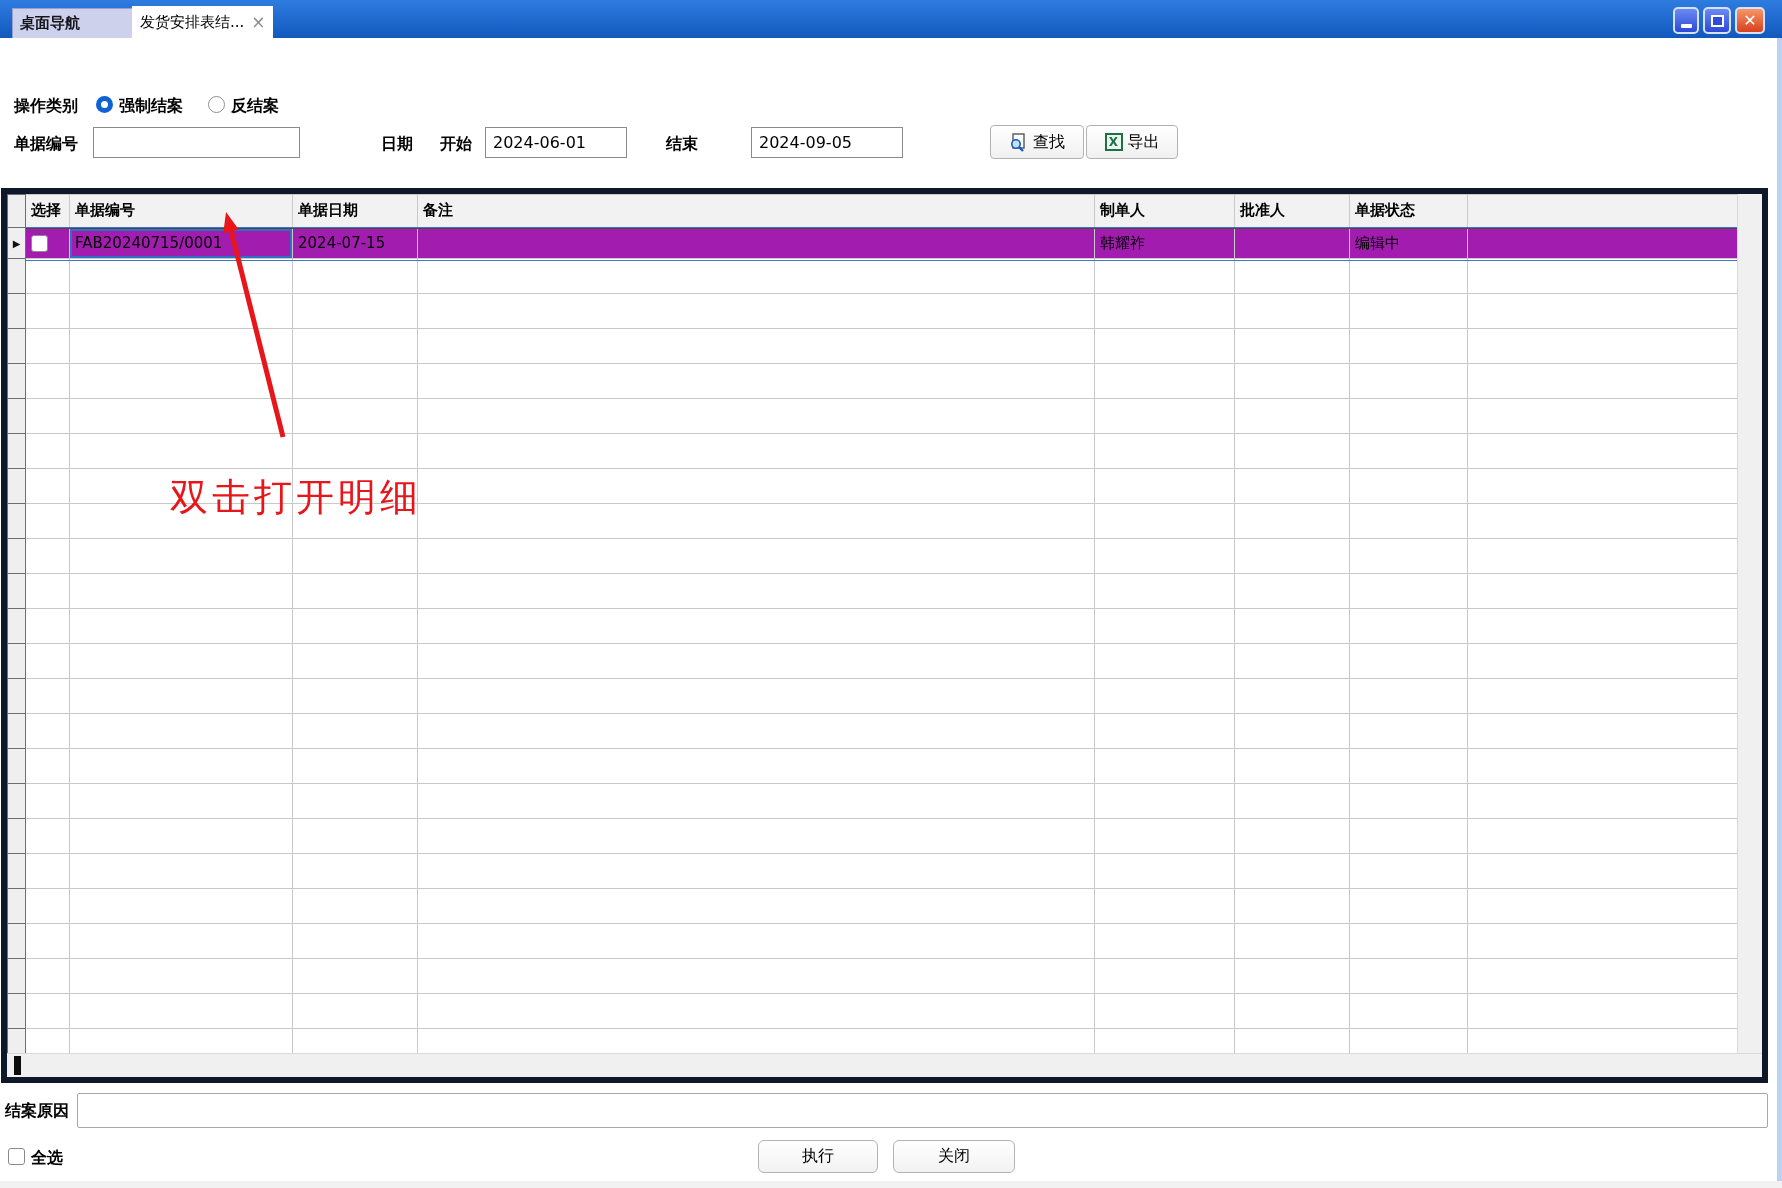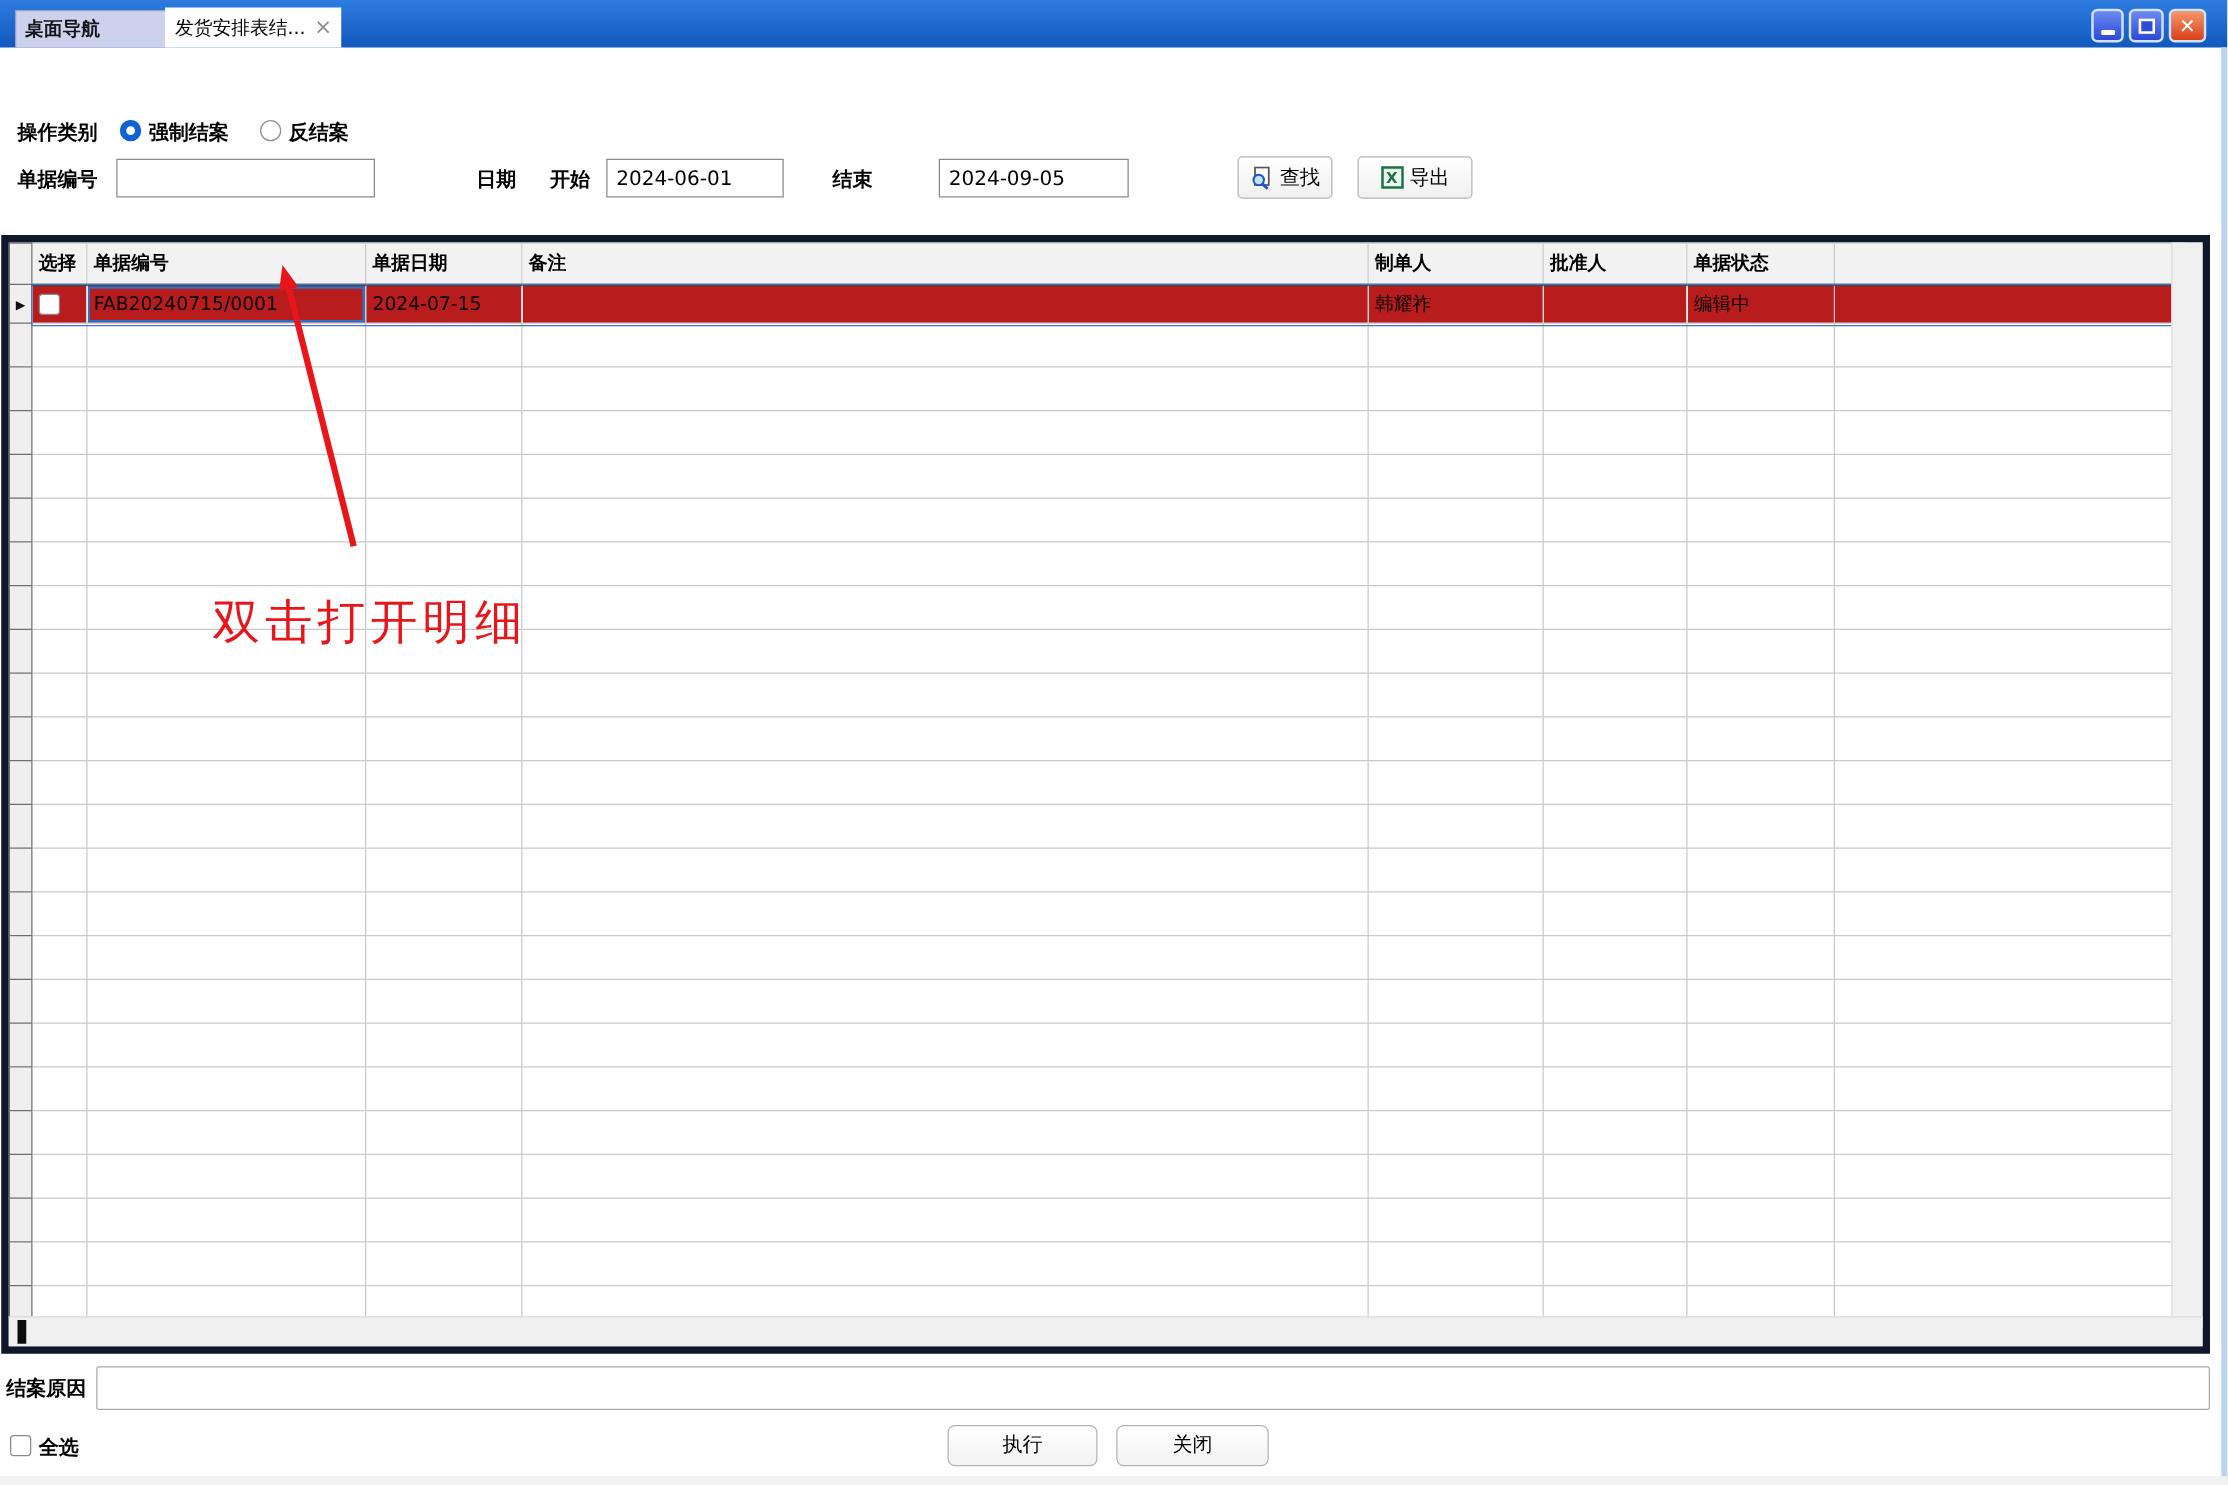--- a/index.html
+++ b/index.html
@@ -51,21 +51,21 @@
   
   .grid { position:absolute; left:1px; top:188px; width:1767px; height:895px;
           border:6px solid #0f172a; background:#fff; }
   table.dg { border-collapse:collapse; table-layout:fixed; width:1740px; }
   .dg th, .dg td { border:1px solid #c9c9c9; font-size:15px; text-align:left;
                    padding:0 5px; overflow:hidden; white-space:nowrap; }
   .dg thead th { height:33px; background:#f2f2f2; border-bottom:2px solid #4a4a4a;
                  font-weight:600; color:#000; }
   .dg th.ind, .dg td.ind { background:#efefef; border:1px solid #6e6e6e; padding:0;
                            text-align:center; }
-  .dg tr.row1 td { height:31px; background:#b91c1c; }
+  .dg tr.row1 td { height:31px; background:#a21caf; }
   .dg tr.erow td { height:35px; background:#fff; }
   .dg tr.erow td.ind, .dg tr.row1 td.ind { background:#efefef; }
   .dg td.focus { background:#fff; box-shadow:inset 0 0 0 2px #2f6fc4; }
   .rowmark { display:inline-block; font-size:10px; color:#111; transform:translateY(-1px); }
   .rowsel-outline { position:absolute; left:18px; top:33px; width:1723px; height:34px;
                     border:1px solid #4073c0; pointer-events:none; }
   .vscroll { position:absolute; right:0; top:0; width:25px; height:869px; background:#f0f0f0;
              border-left:1px solid #dadada; }
   .hscroll { position:absolute; left:0; bottom:0; width:100%; height:24px; background:#f0f0f0;
              border-top:1px solid #dadada; }
@@ -120,21 +120,21 @@
 
   <span class="lbl" style="left:14px; top:134px;">单据编号</span>
   <input class="ipt" style="left: 93px; top: 127px; width: 207px; height: 31px;" value="">
 
   <span class="lbl" style="left:381px; top:134px;">日期</span>
   <span class="lbl" style="left:440px; top:134px;">开始</span>
   <input class="ipt" style="left: 485px; top: 127px; width: 142px; height: 31px;" value="2024-06-01">
   <span class="lbl" style="left:666px; top:134px;">结束</span>
   <input class="ipt" style="left: 751px; top: 127px; width: 152px; height: 31px;" value="2024-09-05">
 
-  <div class="btn" style="left:990px; top:125px; width:76px; height:34px;">
+  <div class="btn" style="left:990px; top:125px; width:94px; height:34px;">
     <svg width="19" height="19" viewBox="0 0 19 19">
       <rect x="4" y="1" width="11" height="14" fill="#ffffff" stroke="#555" stroke-width="1.4"></rect>
       <circle cx="7" cy="11" r="4.2" fill="#bfe3f0" stroke="#1c56c8" stroke-width="1.6"></circle>
       <line x1="10" y1="14" x2="14" y2="18" stroke="#1c56c8" stroke-width="2.4"></line>
     </svg>
     <span>查找</span>
   </div>
   <div class="btn" style="left:1086px; top:125px; width:92px; height:34px;">
     <span class="xlicon">X</span>
     <span>导出</span>

